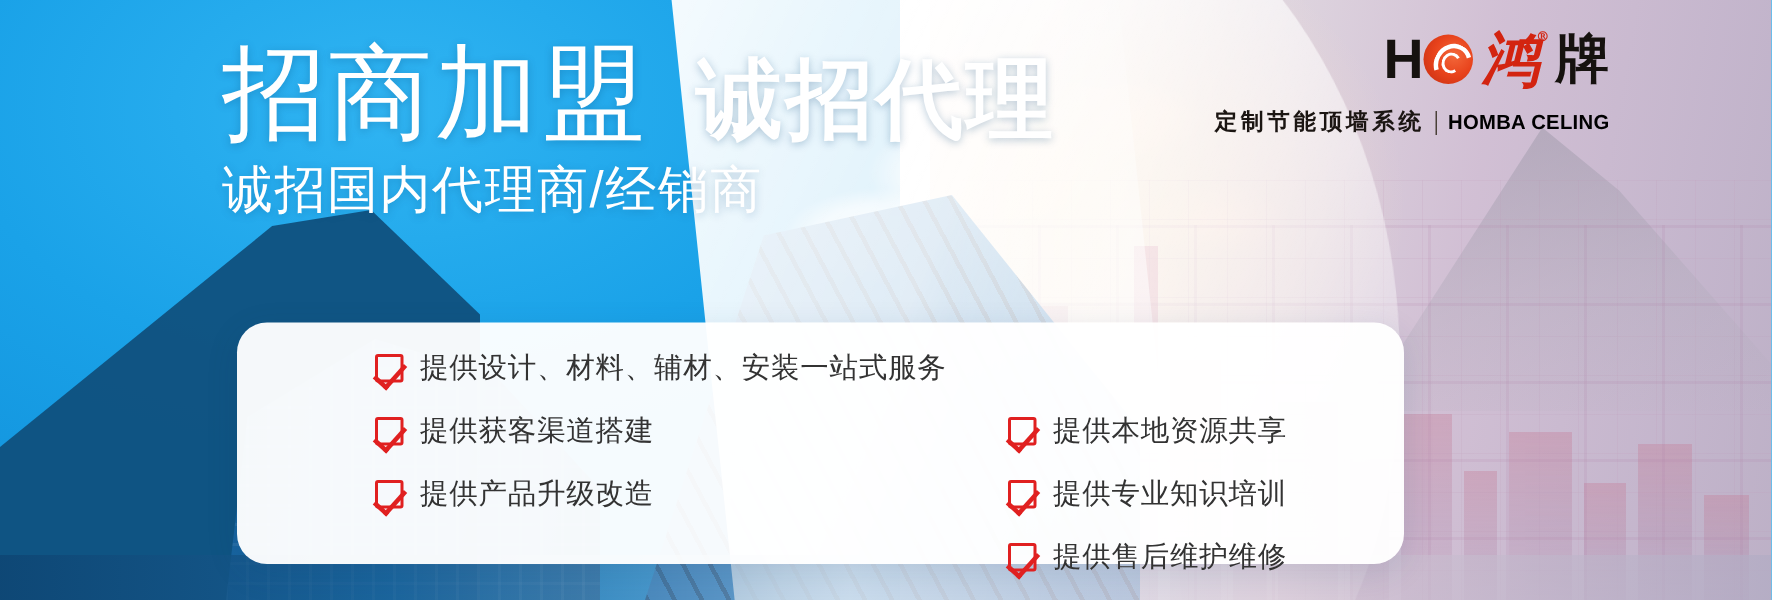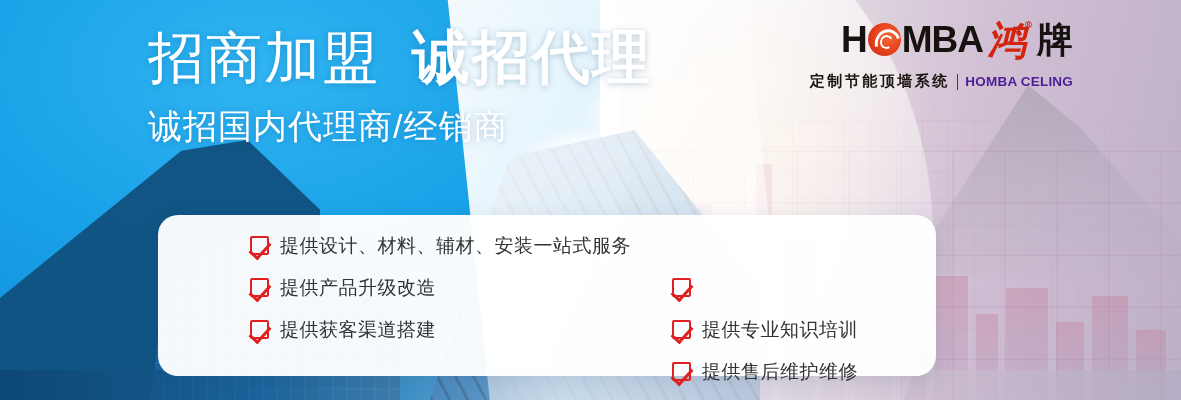--- a/index.html
+++ b/index.html
@@ -129,21 +129,21 @@
   }
 
   
   .headline {
     position:absolute; left:148px; top:28px;
     white-space:nowrap;
     color:#ffffff;
     line-height:1;
   }
   .headline .hl-light {
-    font-size:56px; font-weight:300; letter-spacing:2px;
+    font-size:69px; font-weight:300; letter-spacing:2px;
     text-shadow:0 1px 6px rgba(8,70,118,.28);
   }
   .headline .hl-bold {
     font-size:58px; font-weight:700; letter-spacing:2px;
     margin-left:32px;
     text-shadow:0 1px 6px rgba(8,70,118,.28);
   }
   .subline {
     position:absolute; left:148px; top:104px;
     color:#ffffff;
@@ -206,21 +206,21 @@
     display:flex; align-items:center; justify-content:flex-end;
     margin-top:12px; gap:7px;
   }
   .logo-tag-cn {
     font-size:15px; font-weight:700; color:#1b1512; letter-spacing:2.5px;
   }
   .logo-tag-sep {
     width:1.5px; height:16px; background:#4a4038; display:inline-block;
   }
   .logo-tag-en {
-    font-size:13.5px; font-weight:700; color:#4c1d95; letter-spacing:.2px;
+    font-size:13.5px; font-weight:700; color:#000000; letter-spacing:.2px;
   }
 
   
   .card {
     position:absolute; left:158px; top:215px;
     width:778px; height:161px;
     background:rgba(255,255,255,.96);
     border-radius:20px;
     box-shadow:0 6px 22px rgba(20,60,100,.12);
   }
@@ -303,21 +303,20 @@
   <div class="headline">
     <span class="hl-light">招商加盟</span><span class="hl-bold">诚招代理</span>
   </div>
   <div class="subline">诚招国内代理商/经销商</div>
 
   <div class="logo">
     <div class="logo-main">
       <span class="logo-word">
         <span>H</span>
         <span class="logo-o"></span>
-        <span>MBA</span>
       </span>
       <span class="logo-cn-red">
         <span>鸿</span><span class="logo-reg">®</span>
       </span>
       <span class="logo-cn-black">牌</span>
     </div>
     <div class="logo-tagline">
       <span class="logo-tag-cn">定制节能顶墙系统</span>
       <span class="logo-tag-sep"></span>
       <span class="logo-tag-en">HOMBA CELING</span>
@@ -327,31 +326,32 @@
   <div class="card">
     <div class="card-cols">
 
       <div class="col col-left">
         <div class="feature">
           <span class="check-icon"></span>
           <span class="feature-label">提供设计、材料、辅材、安装一站式服务</span>
         </div>
         <div class="feature">
           <span class="check-icon"></span>
+          <span class="feature-label">提供获客渠道搭建</span>
+        </div>
+        <div class="feature">
+          <span class="check-icon"></span>
           <span class="feature-label">提供产品升级改造</span>
         </div>
-        <div class="feature">
-          <span class="check-icon"></span>
-          <span class="feature-label">提供获客渠道搭建</span>
-        </div>
       </div>
 
       <div class="col col-right">
         <div class="feature">
           <span class="check-icon"></span>
+          <span class="feature-label">提供本地资源共享</span>
         </div>
         <div class="feature">
           <span class="check-icon"></span>
           <span class="feature-label">提供专业知识培训</span>
         </div>
         <div class="feature">
           <span class="check-icon"></span>
           <span class="feature-label">提供售后维护维修</span>
         </div>
       </div>

